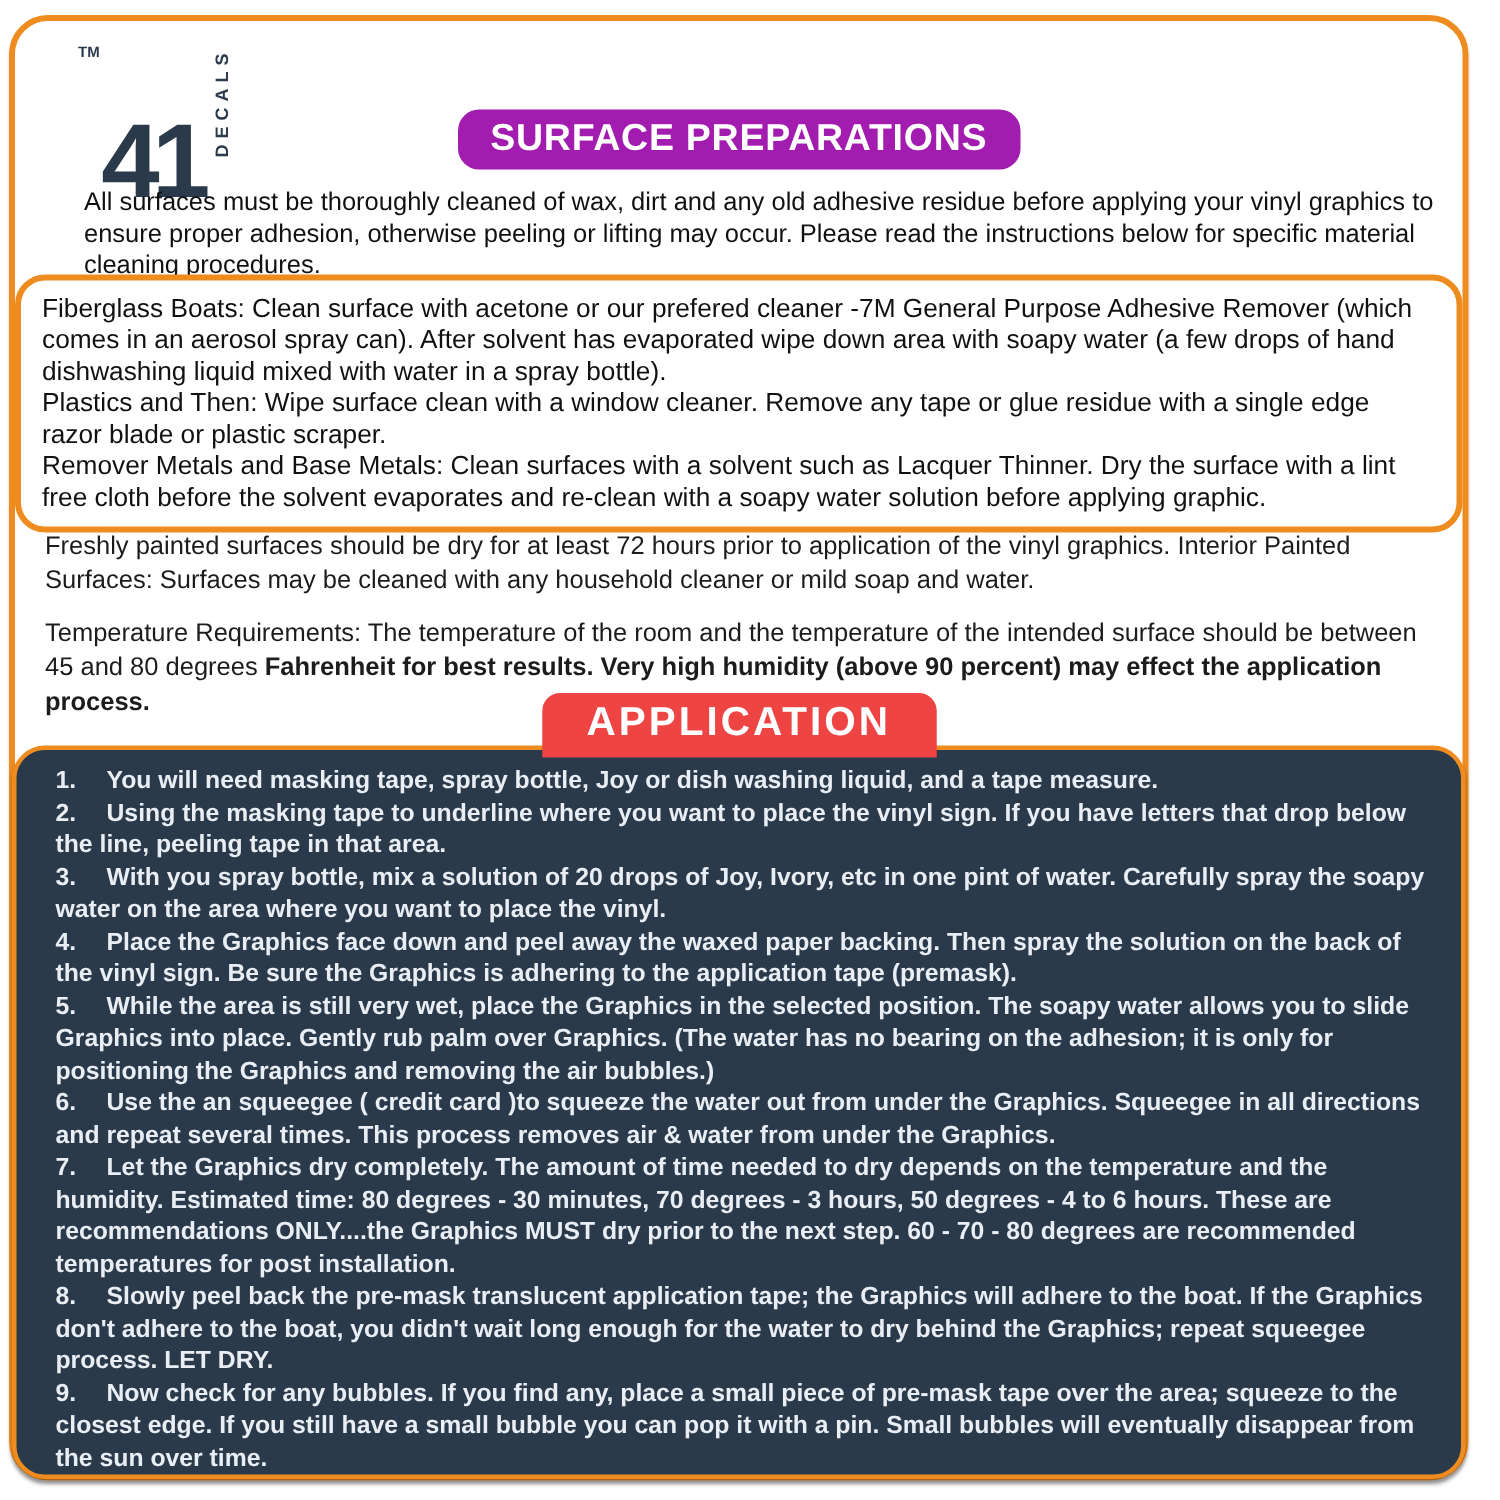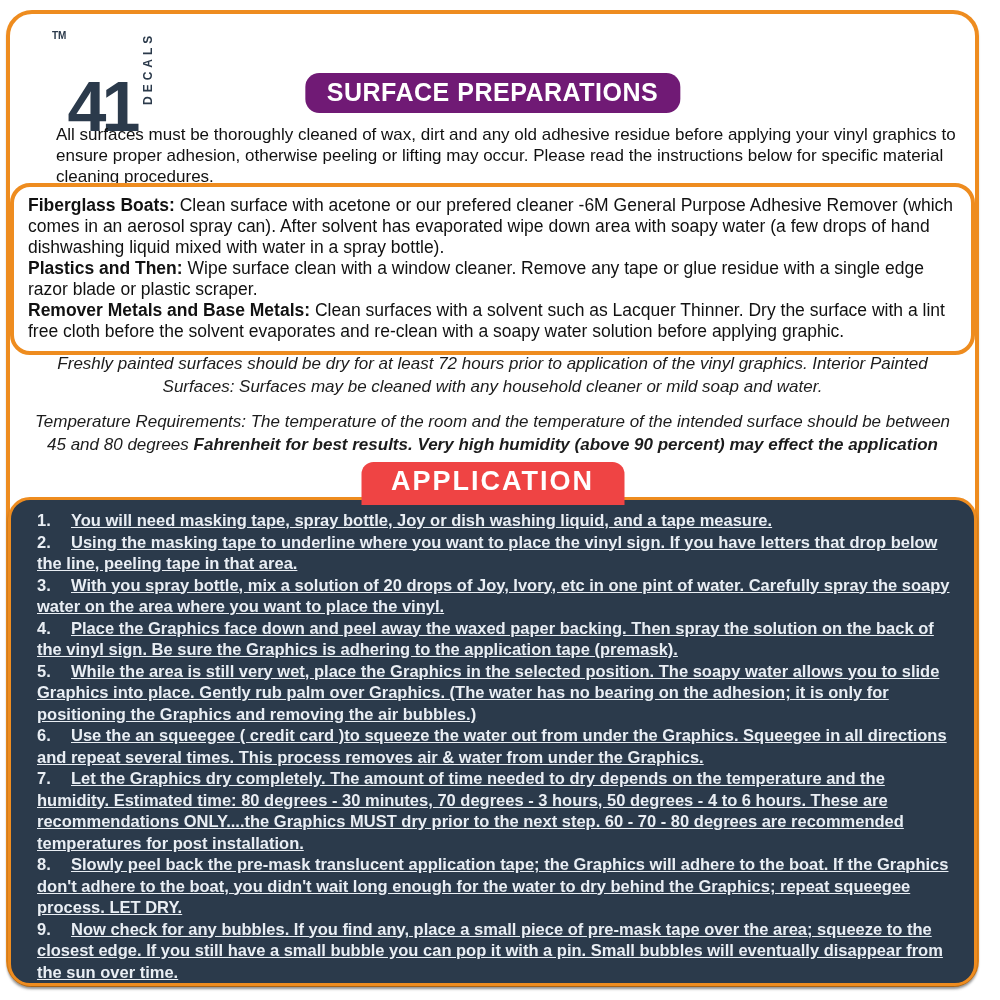--- a/index.html
+++ b/index.html
@@ -14,70 +14,70 @@
   .logo { position:absolute; top:28px; left:52px; display:flex; align-items:flex-start; }
   .logo-tm { font-size:10px; font-weight:700; color:#2B3A4B; margin-top:2px; margin-right:1px; }
   .logo-number { font-size:70px; line-height:72px; font-weight:900; letter-spacing:-5px;
                  color:#2B3A4B;margin-top:43px; }
   .logo-vertical { writing-mode:vertical-rl; transform:rotate(180deg);
                    font-size:12px; font-weight:700; letter-spacing:4px; color:#2B3A4B;
                    margin-left:6px; height:76px; text-align:center; margin-top:2px; }
 
   
   .surface-badge { position:absolute; top:73px; left:50%; transform:translateX(-50%);
-                   background:#701a75; color:#fff; font-weight:700; font-size:25px;
+                   background:#a21caf; color:#fff; font-weight:700; font-size:25px;
                    padding:5px 22px 6px; border-radius:14px; white-space:nowrap;
                    letter-spacing:0.5px; }
 
   .intro { position:absolute; top:124px; left:28px; right:24px;
            font-size:17px; line-height:21px; color:#111;margin-left:28px; }
 
   .surface-box { position:absolute; top:183px; left:10px; right:10px;
                  border:4px solid #EE8C1F; border-radius:20px;
                  padding:8px 14px 9px; font-size:17.5px; line-height:21px; color:#111;
                  min-height:152px; background:#fff; }
-  .surface-box b { font-weight:700; }
+  .surface-box b { font-weight:400; }
 
-  .note { position:absolute; left:30px; right:30px; text-align:center;
-          font-style:italic; font-size:17px; line-height:23px; color:#1c1c1c; }
+  .note { position:absolute; left:30px; right:30px; text-align:left;
+          font-size:17px; line-height:23px; color:#1c1c1c; }
   .note-1 { top:352px; }
   .note-2 { top:410px; }
   .note b { font-weight:700; }
 
   .application-badge { position:absolute; top:462px; left:50%; transform:translateX(-50%);
                        background:#ef4444; color:#fff; font-weight:700; font-size:27px;
                        letter-spacing:2px; padding:4px 30px 8px;
                        border-radius:12px 12px 0 0; z-index:3; white-space:nowrap; }
 
   .application-box { position:absolute; top:497px; left:8px; right:8px; bottom:14px;
                      background:#2B3A4B; border:3px solid #EE8C1F; border-radius:22px;
                      padding:10px 20px 10px 26px; overflow:hidden; z-index:2;
                      box-shadow:0 3px 3px rgba(0,0,0,.3); }
-  .step { color:#E9EEF4; font-weight:700; font-size:16.5px; line-height:21.5px;text-decoration:underline; }
+  .step { color:#E9EEF4; font-weight:700; font-size:16.5px; line-height:21.5px; }
   .step-num { display:inline-block; width:34px; }
 </style>
 </head>
 <body>
 
 <div class="page">
 
   <div class="outer-border"></div>
 
   <div class="logo">
     <span class="logo-tm">TM</span>
     <span class="logo-number">41</span>
     <span class="logo-vertical">DECALS</span>
   </div>
 
   <div class="surface-badge">SURFACE PREPARATIONS</div>
 
   <p class="intro">All surfaces must be thoroughly cleaned of wax, dirt and any old adhesive residue before applying your vinyl graphics to ensure proper adhesion, otherwise peeling or lifting may occur. Please read the instructions below for specific material cleaning procedures.</p>
 
   <div class="surface-box">
-    <div><b>Fiberglass Boats:</b><span> Clean surface with acetone or our prefered cleaner -6M General Purpose Adhesive Remover (which comes in an aerosol spray can). After solvent has evaporated wipe down area with soapy water (a few drops of hand dishwashing liquid mixed with water in a spray bottle).</span></div>
+    <div><b>Fiberglass Boats:</b><span> Clean surface with acetone or our prefered cleaner -7M General Purpose Adhesive Remover (which comes in an aerosol spray can). After solvent has evaporated wipe down area with soapy water (a few drops of hand dishwashing liquid mixed with water in a spray bottle).</span></div>
     <div><b>Plastics and Then:</b><span> Wipe surface clean with a window cleaner. Remove any tape or glue residue with a single edge razor blade or plastic scraper.</span></div>
     <div><b>Remover Metals and Base Metals:</b><span> Clean surfaces with a solvent such as Lacquer Thinner. Dry the surface with a lint free cloth before the solvent evaporates and re-clean with a soapy water solution before applying graphic.</span></div>
   </div>
 
   <p class="note note-1"><span>Freshly painted surfaces should be dry for at least 72 hours prior to application of the vinyl graphics. Interior Painted Surfaces: Surfaces may be cleaned with any household cleaner or mild soap and water.</span><b></b></p>
 
   <p class="note note-2"><span>Temperature Requirements: The temperature of the room and the temperature of the intended surface should be between 45 and 80 degrees </span><b>Fahrenheit for best results. Very high humidity (above 90 percent) may effect the application process.</b></p>
 
   <div class="application-badge">APPLICATION</div>
 

